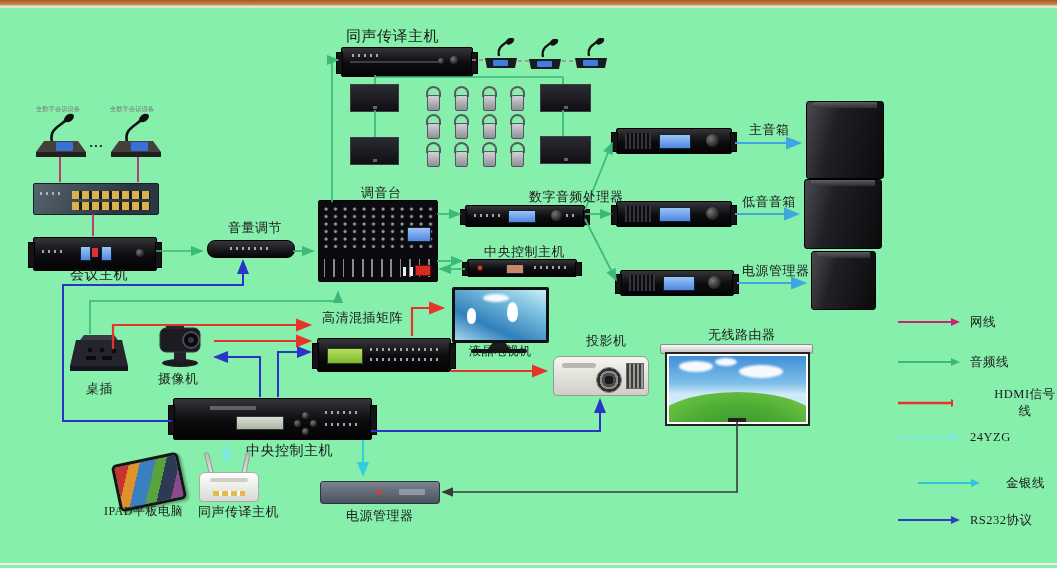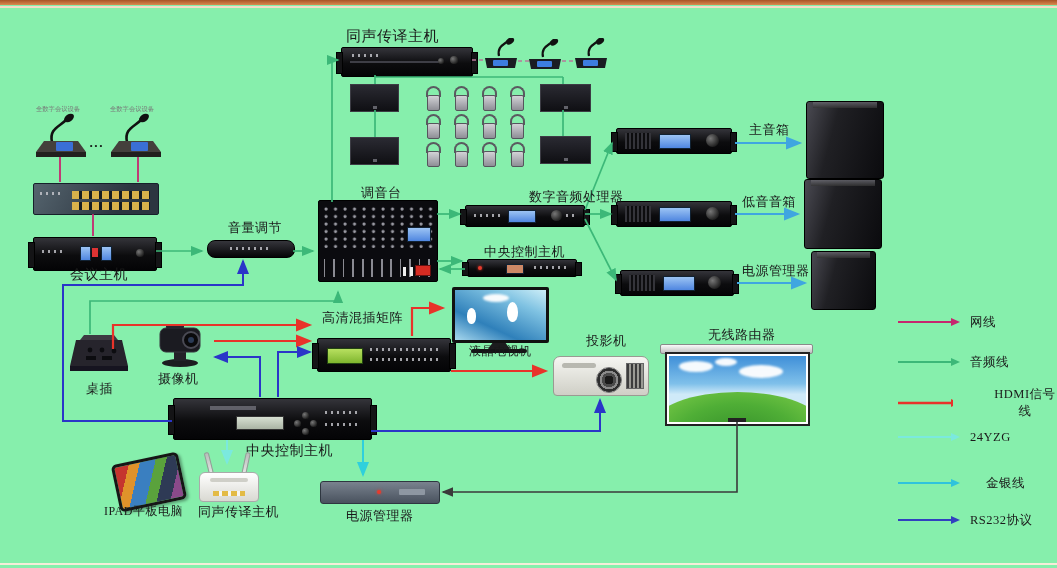--- a/index.html
+++ b/index.html
@@ -452,21 +452,21 @@
         </svg>
       <span class="txt">HDMI信号线</span>
     </div>
     <div class="legend-row" style="left:896px;top:427px;">
       <svg width="66" height="10">
           <line class="lg-stroke" x1="2" y1="5" x2="55" y2="5" stroke-width="2" stroke="#7be9de"></line>
           <polygon class="lg-fill" points="55,1 64,5 55,9" fill="#7be9de"></polygon>
         </svg>
       <span class="txt">24YZG</span>
     </div>
-    <div class="legend-row" style="left:896px;top:473px;gap:24px;">
+    <div class="legend-row" style="left:916px;top:473px;gap:24px;">
       <svg width="66" height="10">
           <line class="lg-stroke" x1="2" y1="5" x2="55" y2="5" stroke-width="2" stroke="#2fc3dc"></line>
           <polygon class="lg-fill" points="55,1 64,5 55,9" fill="#2fc3dc"></polygon>
         </svg>
       <span class="txt">金银线</span>
     </div>
     <div class="legend-row" style="left:896px;top:510px;">
       <svg width="66" height="10">
           <line class="lg-stroke" x1="2" y1="5" x2="55" y2="5" stroke-width="2" stroke="#3140c0"></line>
           <polygon class="lg-fill" points="55,1 64,5 55,9" fill="#3140c0"></polygon>

